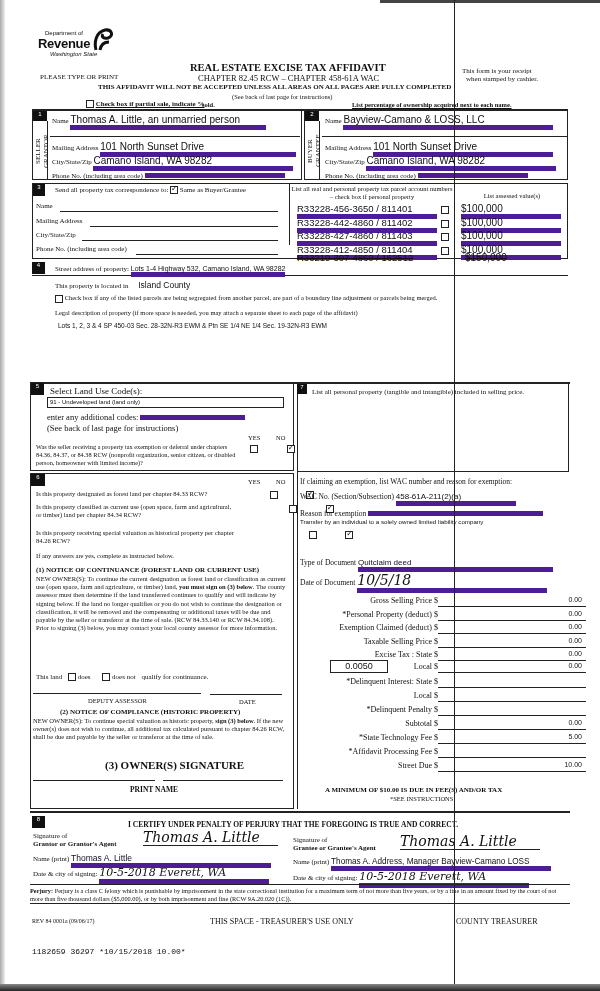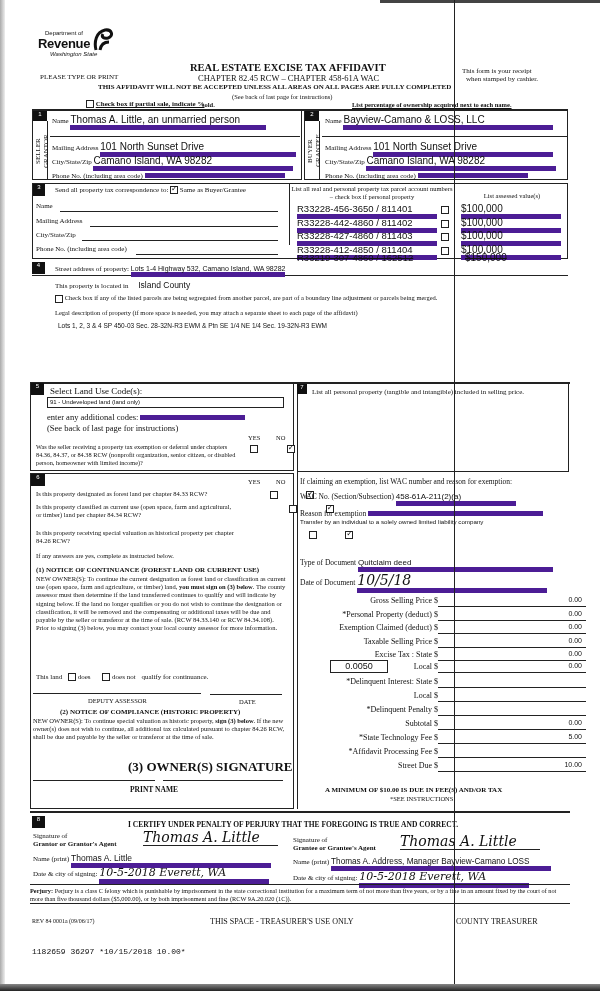--- a/index.html
+++ b/index.html
@@ -241,21 +241,21 @@
   <span class="cb" style="margin-left:10px;"></span>
   <span>does not</span>
   <span style="margin-left:4px;">qualify for continuance.</span>
 </div>
 <div class="hline" style="left:33px;top:693px;width:168px;"></div>
 <div class="hline" style="left:210px;top:694px;width:72px;"></div>
 <div class="row" style="left:88px;top:697px;font-size:6.5px;">DEPUTY ASSESSOR</div>
 <div class="row" style="left:239px;top:698px;font-size:6.5px;">DATE</div>
 <div class="row b" style="left:60px;top:708px;font-size:7px;">(2) NOTICE OF COMPLIANCE (HISTORIC PROPERTY)</div>
 <div class="abs" style="left:33px;top:717px;width:258px;font-size:6.5px;line-height:8px;"><span>NEW OWNER(S): To continue special valuation as historic property,</span> <b>sign (3) below</b><span>. If the new owner(s) does not wish to continue, all additional tax calculated pursuant to chapter 84.26 RCW, shall be due and payable by the seller or transferor at the time of sale.</span></div>
-<div class="row b" style="left:105px;top:759px;font-size:13px;margin-left:23px;">(3) OWNER(S) SIGNATURE</div>
+<div class="row b" style="left:105px;top:759px;font-size:11px;">(3) OWNER(S) SIGNATURE</div>
 <div class="hline" style="left:33px;top:780px;width:122px;"></div>
 <div class="hline" style="left:163px;top:780px;width:120px;"></div>
 <div class="row b" style="left:130px;top:785px;font-size:7.5px;">PRINT NAME</div>
 <div class="hline" style="left:33px;top:808px;width:122px;"></div>
 <div class="hline" style="left:163px;top:808px;width:120px;"></div>
 
 
 <div class="vline" style="left:297px;top:471px;height:338px;"></div>
 <div class="hline" style="left:297px;top:471px;width:272px;"></div>
 <div class="row" style="left:300px;top:477px;font-size:7.5px;">If claiming an exemption, list WAC number and reason for exemption:</div>

